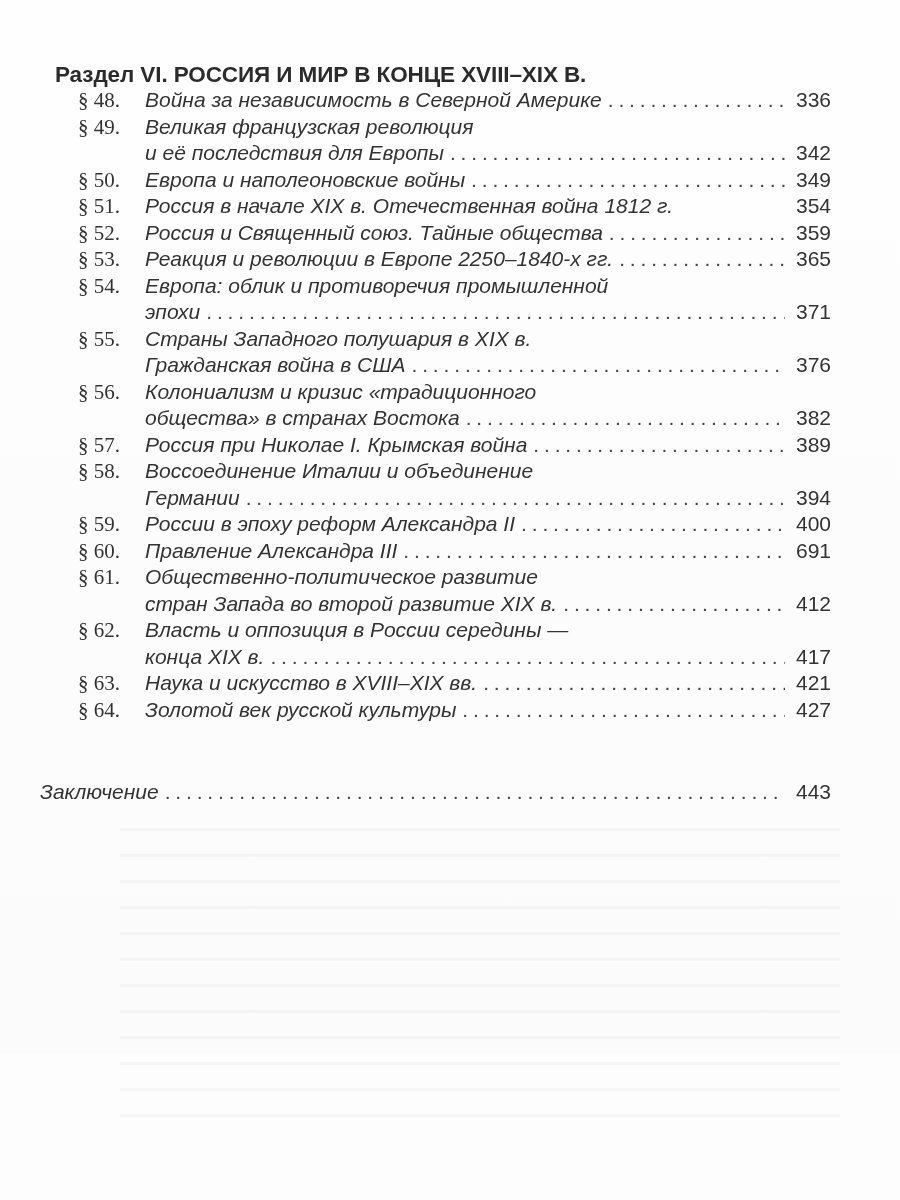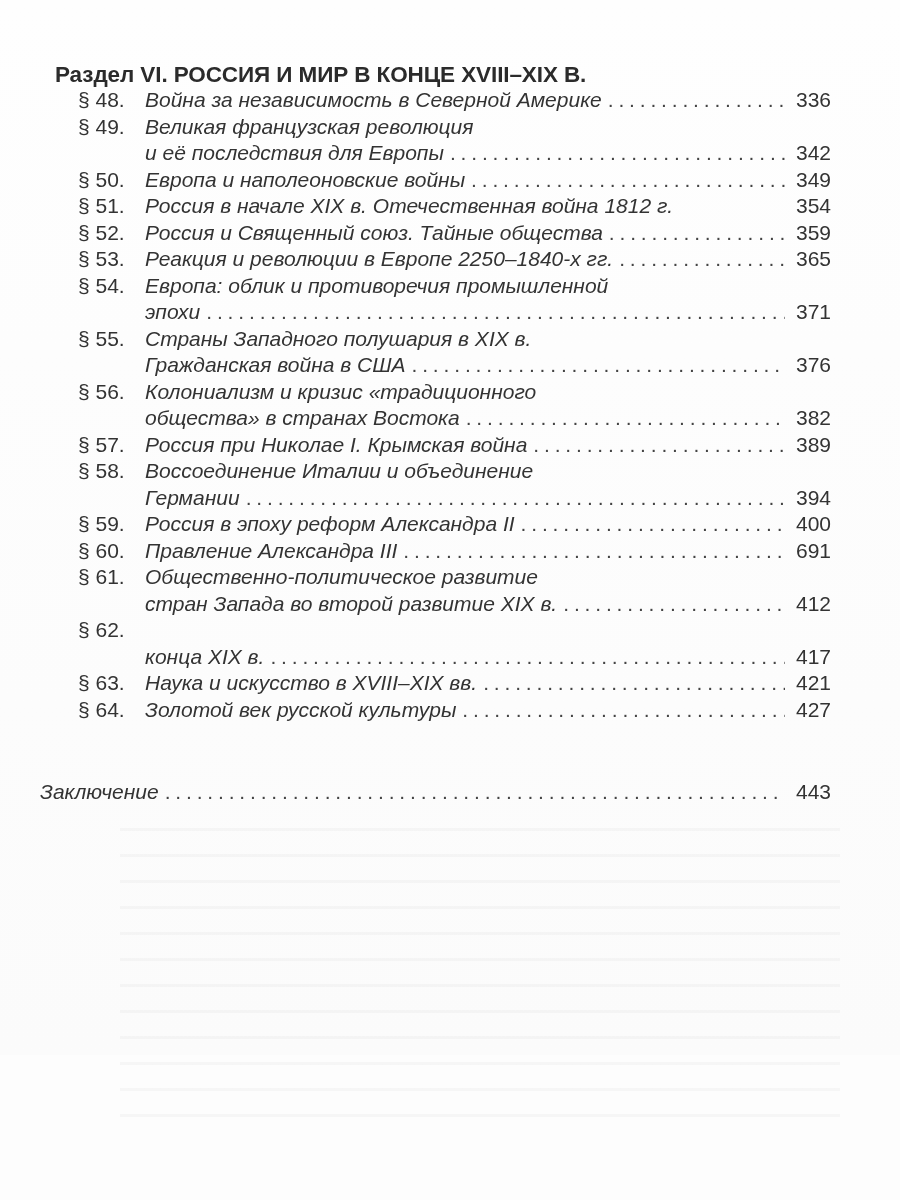--- a/index.html
+++ b/index.html
@@ -44,20 +44,21 @@
     font-size: 21px;
     color: #333;
     display: flex;
     align-items: baseline;
     white-space: nowrap;
   }
   .toc-line .num {
     display: inline-block;
     width: 67px;
     flex: 0 0 67px;
+    font-family: Liberation Serif, serif;
   }
   .toc-line.cont .num { visibility: hidden; }
   .toc-line .title {
     flex: 0 0 auto;
     font-style: italic;
   }
   .toc-line .leader {
     flex: 1 1 auto;
     overflow: hidden;
     margin: 0 6px 0 6px;
@@ -200,21 +201,21 @@
     </div>
     <div class="toc-line cont">
       <span class="num"></span>
       <span class="title">Германии</span>
       <span class="leader"></span>
       <span class="page-num">394</span>
     </div>
 
     <div class="toc-line">
       <span class="num">§ 59.</span>
-      <span class="title">Россия в эпоху реформ Александра II</span>
+      <span class="title">России в эпоху реформ Александра II</span>
       <span class="leader"></span>
       <span class="page-num">400</span>
     </div>
 
     <div class="toc-line">
       <span class="num">§ 60.</span>
       <span class="title">Правление Александра III</span>
       <span class="leader"></span>
       <span class="page-num">691</span>
     </div>
@@ -227,20 +228,21 @@
     </div>
     <div class="toc-line cont">
       <span class="num"></span>
       <span class="title">стран Запада во второй развитие XIX в.</span>
       <span class="leader"></span>
       <span class="page-num">412</span>
     </div>
 
     <div class="toc-line no-num">
       <span class="num">§ 62.</span>
+      <span class="title">Власть и оппозиция в России середины —</span>
       <span class="leader empty"></span>
       <span class="page-num"></span>
     </div>
     <div class="toc-line cont">
       <span class="num"></span>
       <span class="title">конца XIX в.</span>
       <span class="leader"></span>
       <span class="page-num">417</span>
     </div>
 

